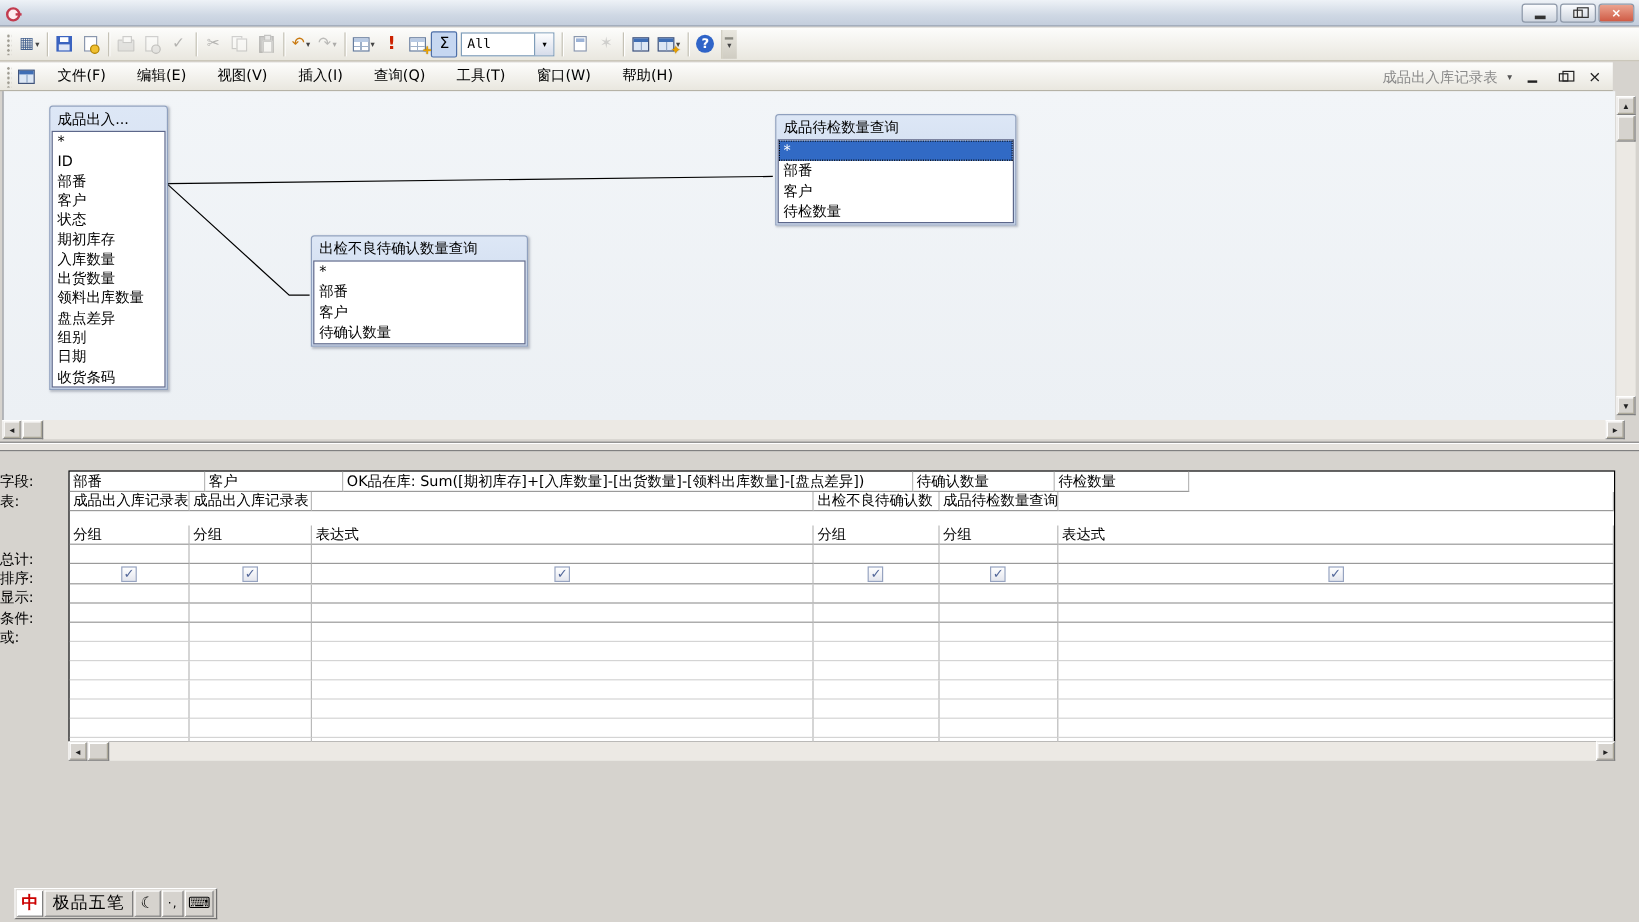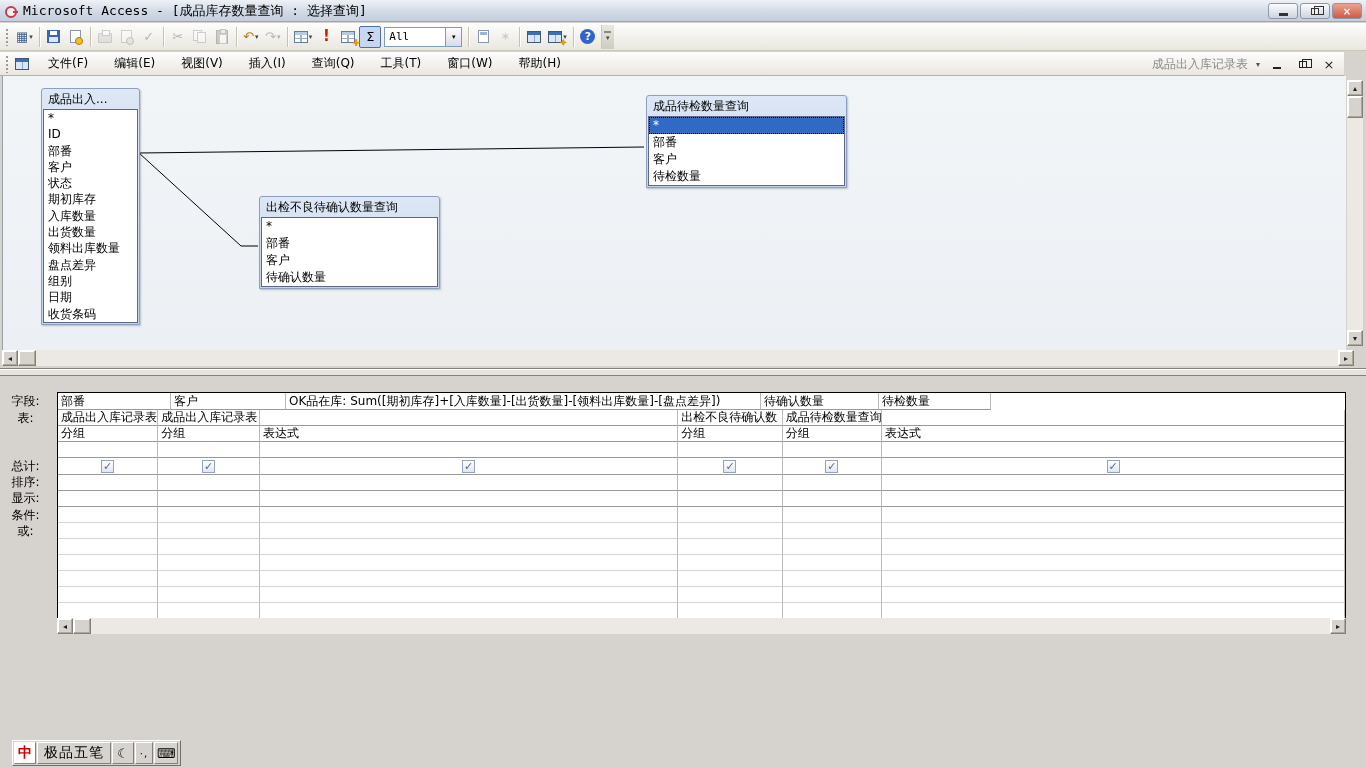--- a/index.html
+++ b/index.html
@@ -112,21 +112,21 @@
   .hscroll .track { flex:1; }
   .top-hscroll { left:2px; top:350px; width:1352px; }
   .vscroll { position:absolute; left:1347px; top:80px; width:16px; height:266px; background:#ece9e4; display:flex; flex-direction:column; }
   .vscroll .sb-btn { width:16px; height:16px; }
   .vscroll .thumb { width:16px; height:22px; }
   .vscroll .track { flex:1; }
   .splitter { position:absolute; left:0; top:368px; width:1366px; height:8px; background:#e6e3de; border-top:1px solid #808080; border-bottom:1px solid #808080; box-shadow:0 1px 0 #fff inset; }
 
   
   .gutter { position:absolute; left:0; top:393px; width:55px; }
-  .gutter-label { padding-right:4px; text-align:center; font-size:12px; }
+  .gutter-label { padding-right:4px; text-align:left; font-size:12px; }
   .qbe-wrap { position:absolute; left:57px; top:392px; width:1289px; height:227px;
     background:#fff; border:1px solid #000; overflow:hidden; }
   .qbe-row { display:flex; }
   .qbe-cell { border-right:1px solid #b9b9b9; border-bottom:1px solid #9a9a9a; padding:0 3px;
     font-size:12px; white-space:nowrap; overflow:hidden; display:flex; align-items:center; }
   .qbe-row.empty .qbe-cell { border-bottom:1px solid #d4d4d4; }
   .qbe-cell.center { justify-content:center; }
   .qcheck { width:13px; height:13px; border:1px solid #96a3c0; background:linear-gradient(#fff,#e4e6ee);
     display:flex; align-items:center; justify-content:center; font-size:11px; font-weight:bold; color:#54689a; }
   .qbe-hscroll { left:57px; top:618px; width:1289px; }
@@ -140,21 +140,20 @@
   .ime-name { font-size:14px; padding:0 6px; letter-spacing:1px; }
   .ime-moon { width:22px; font-size:13px; }
   .ime-punct { width:18px; font-size:10px; letter-spacing:1px; }
   .ime-kbd { width:24px; font-size:13px; }
 </style>
 </head>
 <body>
 
 <div class="titlebar">
   <span class="key-icon"></span>
-  <span class="title-text">Microsoft Access - [成品库存数量查询 : 选择查询]</span>
   <div class="winbtns">
     <span class="wbtn">
         <span class="g-min"></span>
       </span>
     <span class="wbtn">
         <span class="g-restore"></span>
       </span>
     <span class="wbtn close">×</span>
   </div>
 </div>
@@ -393,21 +392,21 @@
       <div class="qbe-cell" style="width: 112px;">待检数量</div>
     </div>
     <div class="qbe-row" style="height: 16px; justify-content: space-between;">
       <div class="qbe-cell" style="width: 113px;">成品出入库记录表</div>
       <div class="qbe-cell" style="width: 115px;">成品出入库记录表</div>
       <div class="qbe-cell" style="width: 475px;"></div>
       <div class="qbe-cell" style="width: 118px;">出检不良待确认数</div>
       <div class="qbe-cell" style="width: 112px;">成品待检数量查询</div>
       <div class="qbe-cell" style="width: 526px;"></div>
     </div>
-    <div class="qbe-row" style="height: 16px;">
+    <div class="qbe-row" style="height: 16px; margin-top: 12px;">
       <div class="qbe-cell" style="width: 113px;">分组</div>
       <div class="qbe-cell" style="width: 115px;">分组</div>
       <div class="qbe-cell" style="width: 475px;">表达式</div>
       <div class="qbe-cell" style="width: 118px;">分组</div>
       <div class="qbe-cell" style="width: 112px;">分组</div>
       <div class="qbe-cell" style="width: 526px;">表达式</div>
     </div>
     <div class="qbe-row" style="height: 16px;">
       <div class="qbe-cell" style="width: 113px;"></div>
       <div class="qbe-cell" style="width: 115px;"></div>

